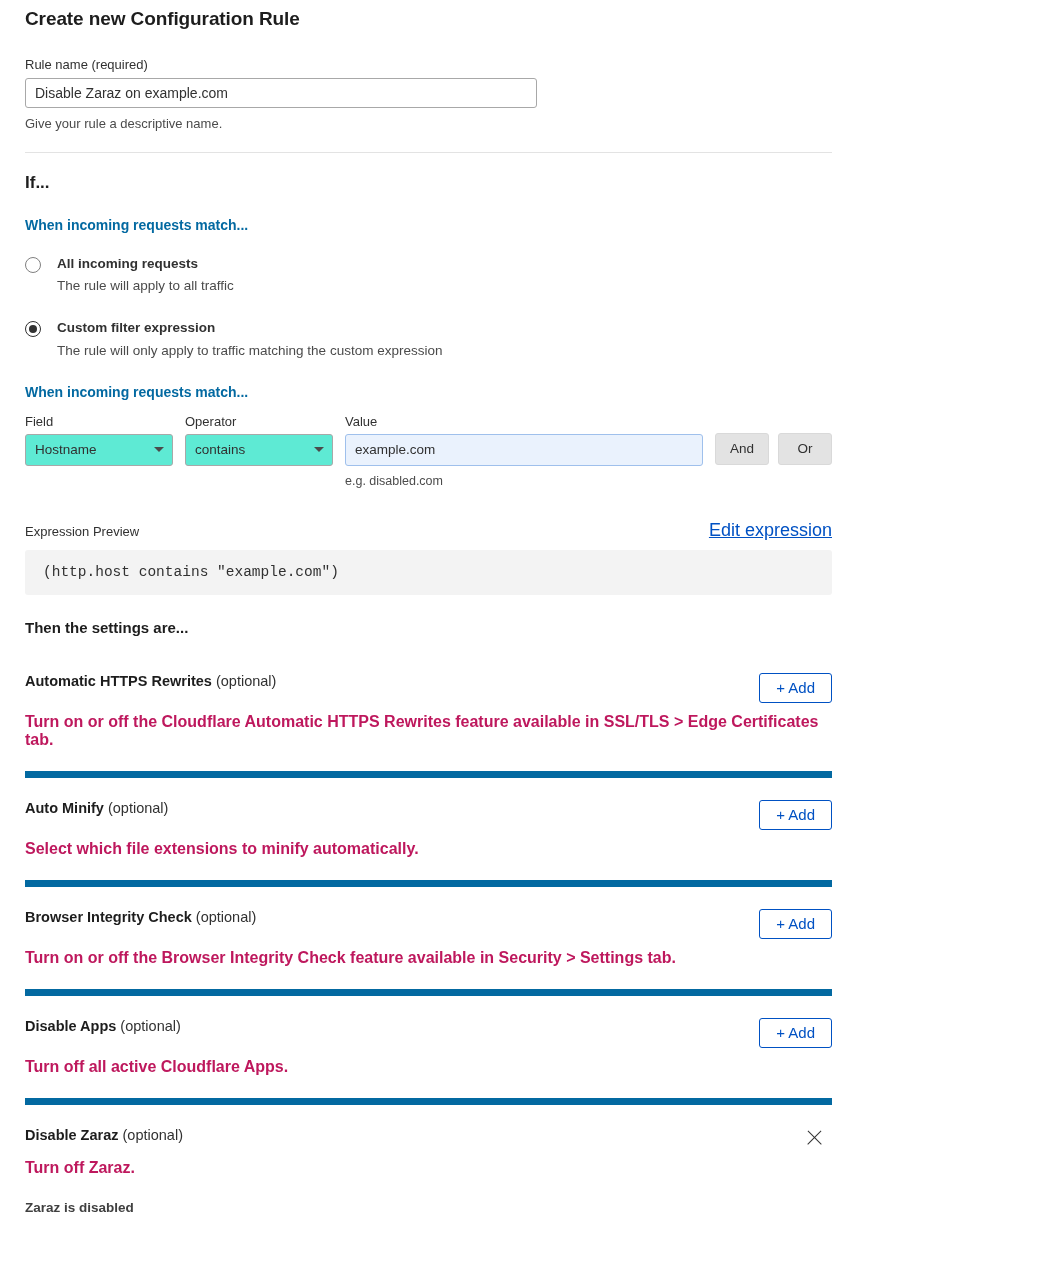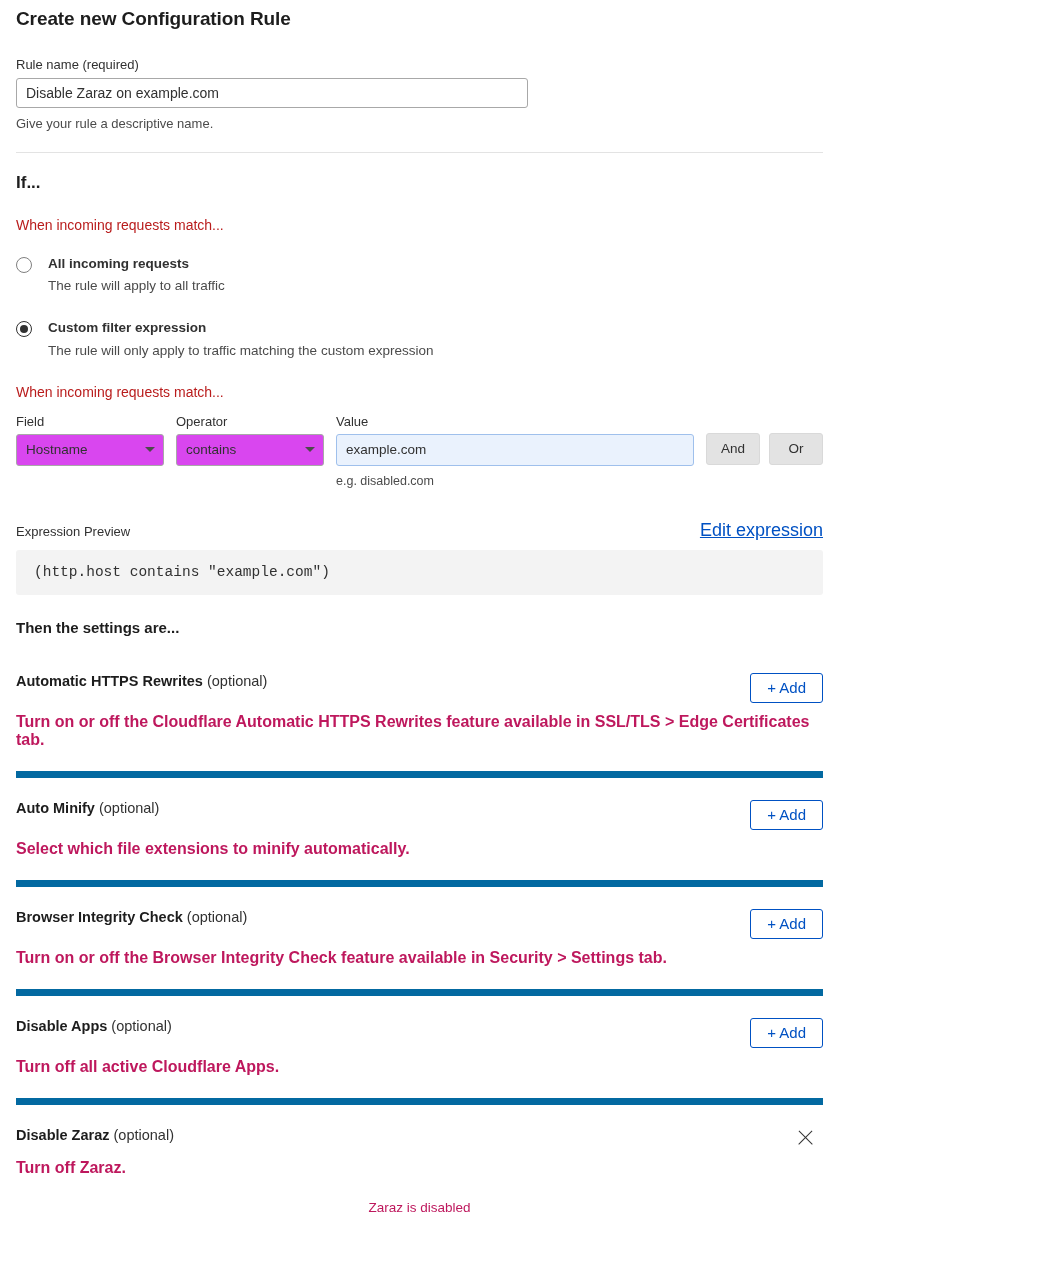--- a/index.html
+++ b/index.html
@@ -11,20 +11,21 @@
     color: #313131;
   }
   body {
     width: 1049px;
     height: 1263px;
     overflow: hidden;
   }
   .page {
     padding: 0 16px;
     width: 839px;
+    margin-left: 9px;
   }
   .page-title {
     font-size: 19px;
     font-weight: bold;
     color: #1d1d1d;
     margin: 8px 0 0 0;
     letter-spacing: -0.1px;
   }
   .field-label {
     font-size: 13px;
@@ -55,22 +56,22 @@
     margin: 21px 0 0 0;
   }
   .section-heading {
     font-size: 17px;
     font-weight: bold;
     color: #1d1d1d;
     margin: 20px 0 0 0;
   }
   .subsection-heading {
     font-size: 14px;
-    font-weight: normal;
-    color: #b91c1c;
+    font-weight: bold;
+    color: #0369a1;
     margin: 24px 0 0 0;
   }
   .radio-group { margin-top: 22px; }
   .radio-row {
     display: flex;
     align-items: flex-start;
     margin-bottom: 24px;
   }
   .radio-outer {
     width: 16px;
@@ -121,21 +122,21 @@
     display: block;
   }
   .select-wrap {
     position: relative;
     display: block;
   }
   .select-box {
     height: 32px;
     border: 1px solid #a8a8a8;
     border-radius: 3px;
-    background: #d946ef;
+    background: #5eead4;
     font-size: 13.5px;
     color: #313131;
     padding: 0 28px 0 9px;
     display: flex;
     align-items: center;
     font-family: "Liberation Sans", sans-serif;
   }
   .chevron {
     position: absolute;
     right: 9px;
@@ -263,24 +264,23 @@
     left: 1px;
     top: 10px;
     width: 19px;
     height: 1.4px;
     background: #313131;
   }
   .close-x::before { transform: rotate(45deg); }
   .close-x::after { transform: rotate(-45deg); }
   .status-text {
     font-size: 13.5px;
-    font-weight: normal;
-    color: #be185d;
+    font-weight: bold;
+    color: #404040;
     margin-top: 23px;
-    text-align: center;
   }
 </style>
 </head>
 <body>
 
 <div class="page">
 
   <h1 class="page-title">Create new Configuration Rule</h1>
 
   <div class="field-label">Rule name (required)</div>

